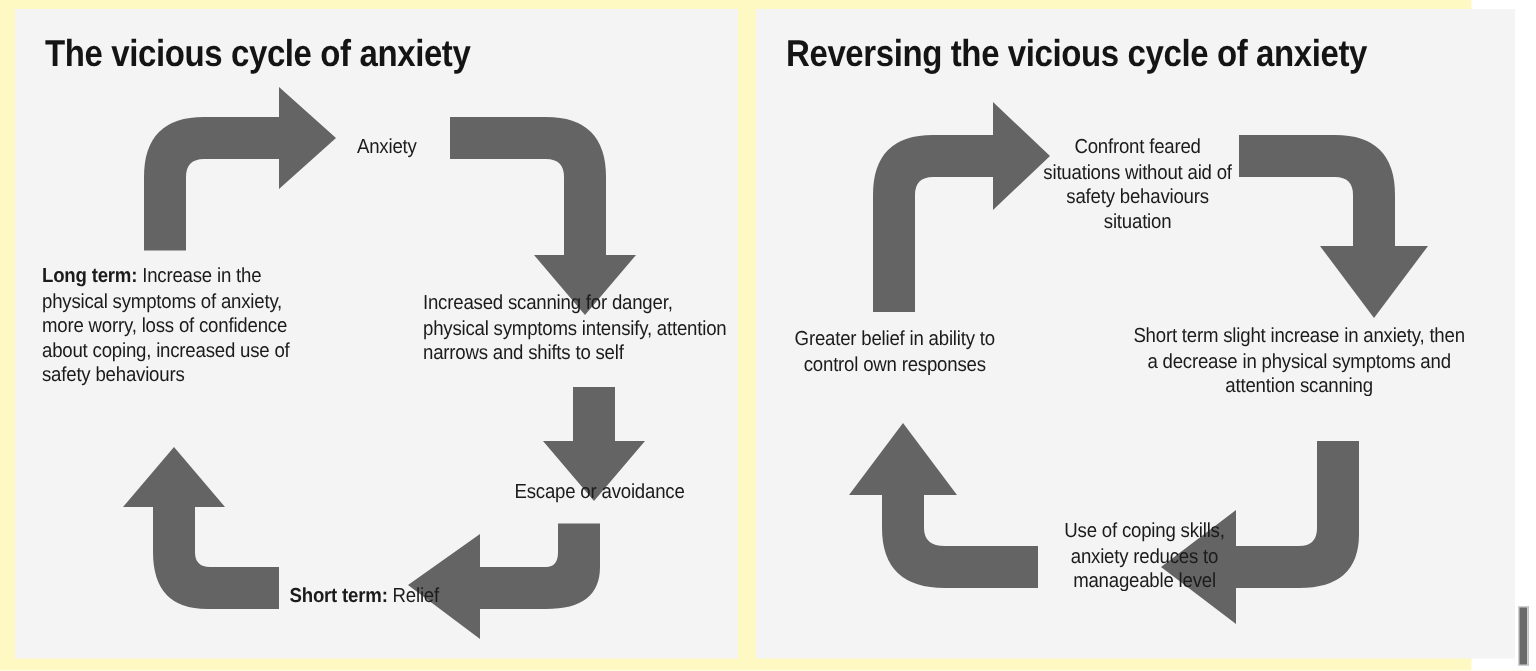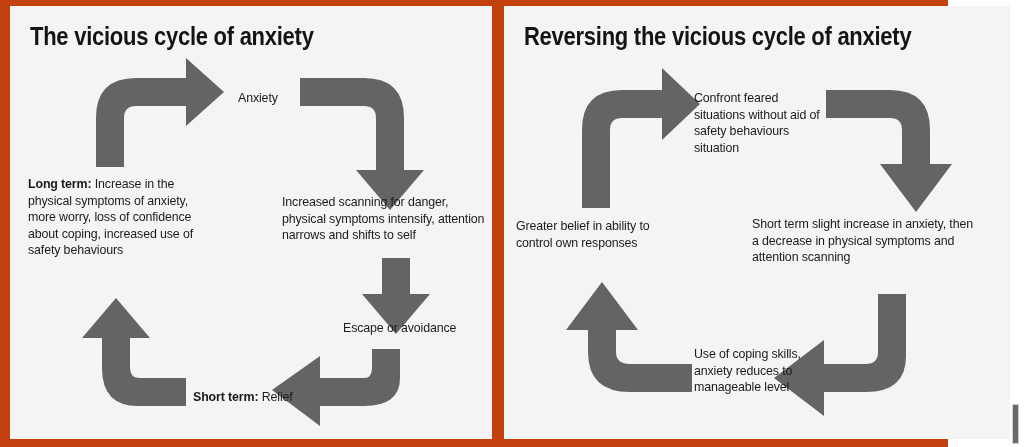--- a/index.html
+++ b/index.html
@@ -10,31 +10,32 @@
   body {
     width: 1024px;
     height: 447px;
     font-family: "Liberation Sans", "DejaVu Sans", sans-serif;
     overflow: hidden;
   }
   .canvas {
     position: relative;
     width: 948px;
     height: 447px;
-    background: #c2410c;
+    background: #fef9c3;
+    padding-left: 33px;
   }
   .panel {
     position: absolute;
     top: 6px;
     height: 433px;
     background: #f4f4f4;
     overflow: hidden;
   }
   #panel-left  { left: 10px;  width: 482px; }
-  #panel-right { left: 504px; width: 506px; }
+  #panel-right { left: 504px; width: 506px; text-align: center; }
 
   .panel-title {
     position: absolute;
     font-weight: bold;
     color: #141414;
     font-size: 25px;
     line-height: 28px;
     letter-spacing: -0.3px;
     transform: scaleX(0.88);
     transform-origin: left top;

